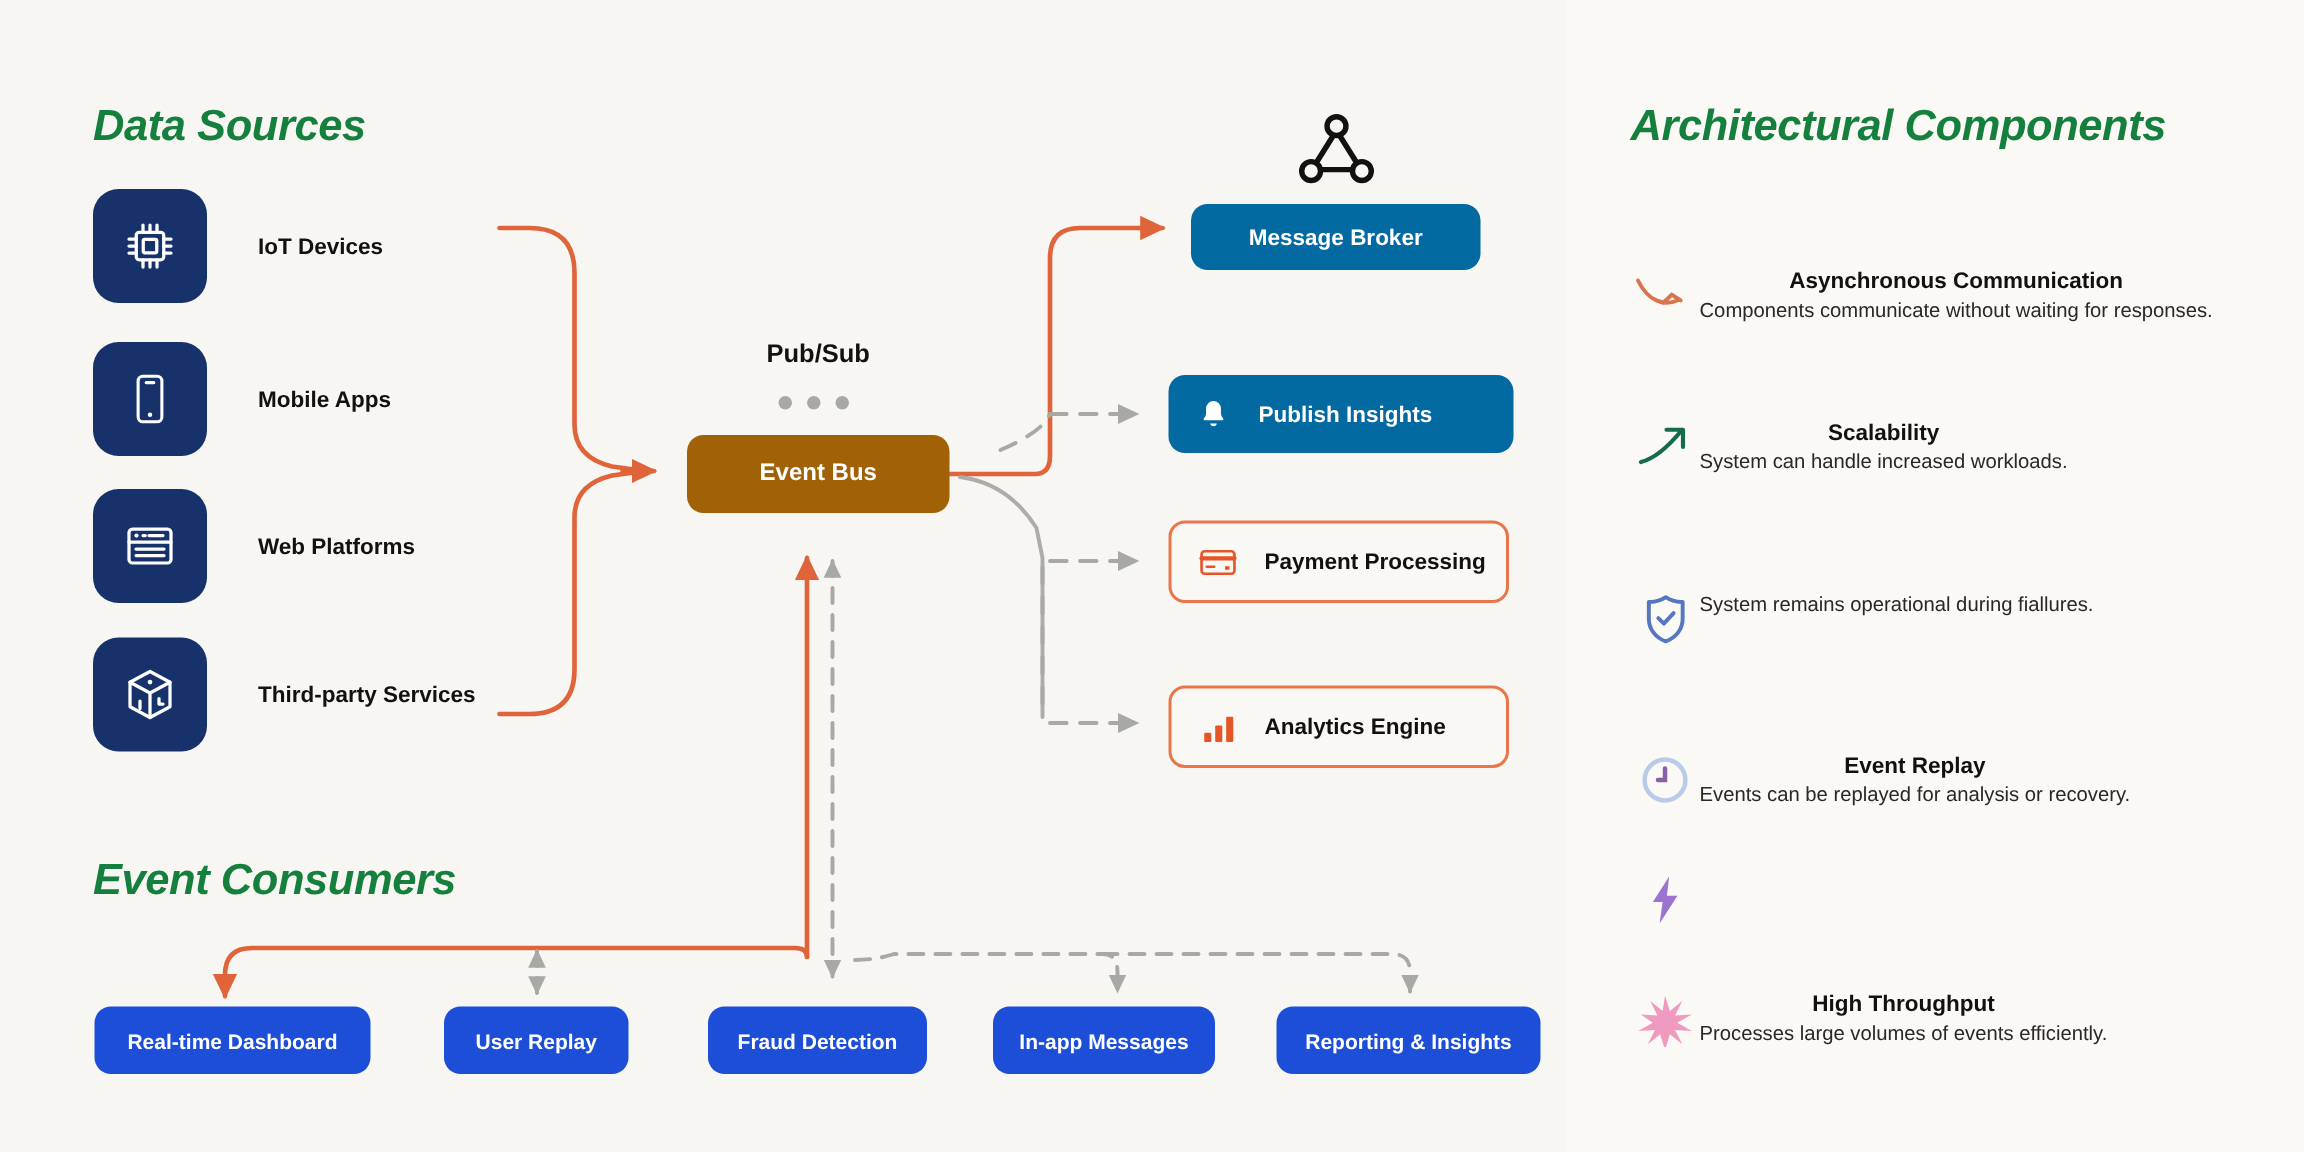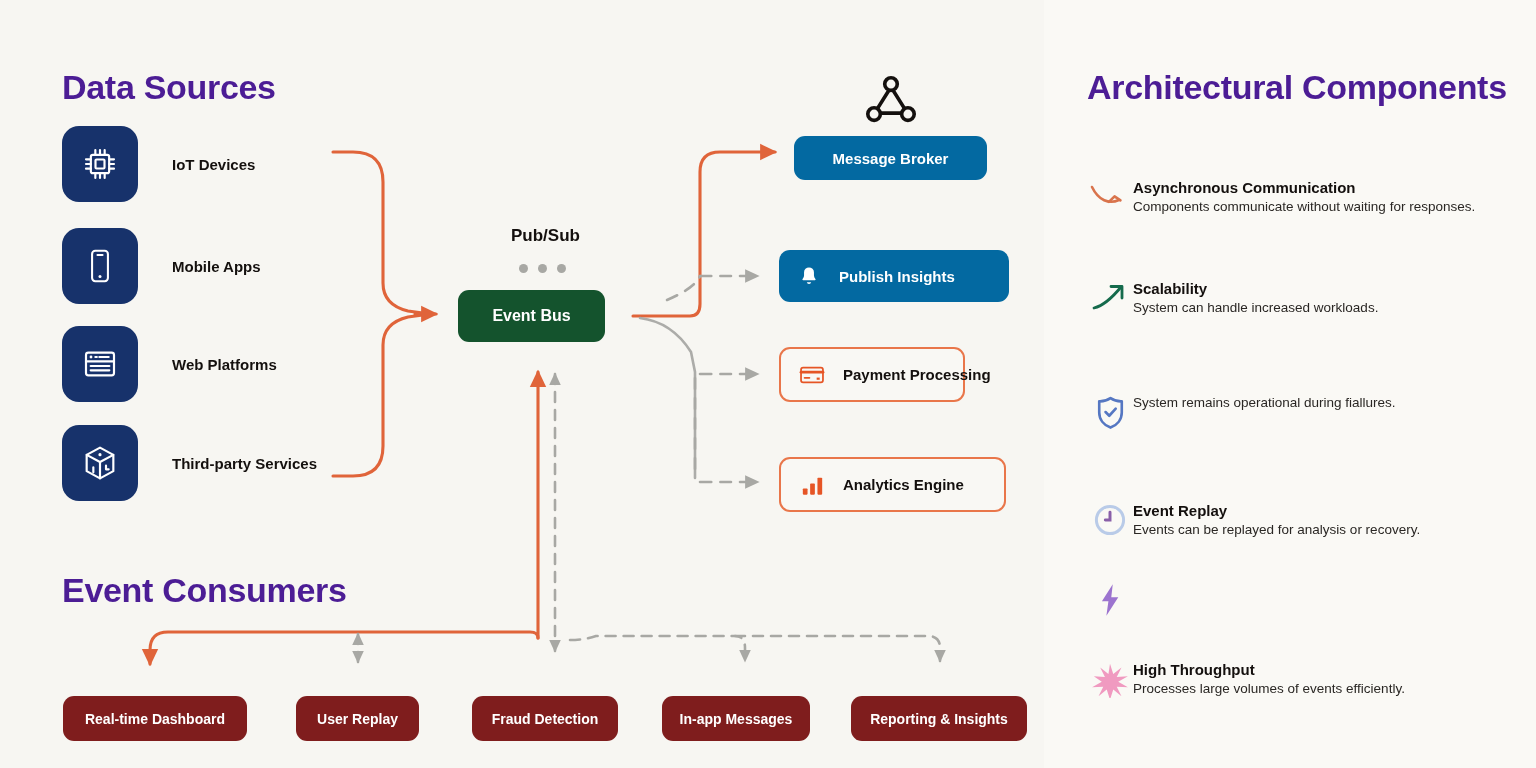--- a/index.html
+++ b/index.html
@@ -24,25 +24,26 @@
   }
   
   #wires {
     position: absolute; left: 0; top: 0;
     width: 1536px; height: 768px;
     pointer-events: none;
   }
   
   .section-title {
     position: absolute;
-    font-size: 34px;
+    font-size: 29px;
     font-weight: bold;
-    color: #4c1d95;
+    color: #15803d;
     letter-spacing: -0.3px;
     white-space: nowrap;
+    font-style: italic;
   }
   #title-data-sources { left: 62px; top: 68px; }
   #title-event-consumers { left: 62px; top: 571px; }
   #title-arch-components { left: 1087px; top: 68px; }
 
   
   .src-row {
     position: absolute;
     left: 62px;
     width: 320px; height: 76px;
@@ -71,22 +72,22 @@
   #pubsub-dots {
     position: absolute; left: 519px; top: 264px;
     display: flex; gap: 10px; align-items: center;
   }
   #pubsub-dots i {
     display: block; width: 9px; height: 9px;
     border-radius: 50%; background: #a8a8a4;
   }
   #event-bus {
     position: absolute; left: 458px; top: 290px;
-    width: 147px; height: 52px;
-    background: #14532d; border-radius: 11px;
+    width: 175px; height: 52px;
+    background: #a16207; border-radius: 11px;
     display: flex; align-items: center; justify-content: center;
     color: #fff; font-size: 16px; font-weight: bold;
   }
 
   
   .svc {
     position: absolute;
     display: flex; align-items: center;
     border-radius: 11px;
     box-sizing: border-box;
@@ -108,46 +109,46 @@
     flex: 0 0 auto;
     display: flex; align-items: center; justify-content: center;
   }
 
   #svc-broker { left: 794px; top: 136px; width: 193px; height: 44px;
                 justify-content: center; }
   #broker-graph-icon { position: absolute; left: 862px; top: 72px; }
 
   #svc-publish { left: 779px; top: 250px; width: 230px; height: 52px; }
   #svc-publish .svc-ico { width: 60px; }
-  #svc-payment { left: 779px; top: 347px; width: 186px; height: 55px; }
+  #svc-payment { left: 779px; top: 347px; width: 227px; height: 55px; }
   #svc-payment .svc-ico { width: 62px; }
   #svc-analytics { left: 779px; top: 457px; width: 227px; height: 55px; }
   #svc-analytics .svc-ico { width: 62px; }
 
   
   .consumer {
-    position: absolute; top: 696px; height: 45px;
-    background: #7f1d1d; border-radius: 11px;
+    position: absolute; top: 671px; height: 45px;
+    background: #1d4ed8; border-radius: 11px;
     display: flex; align-items: center; justify-content: center;
     color: #ffffff; font-size: 14px; font-weight: bold;
     white-space: nowrap; box-sizing: border-box;
   }
 
   
   .legend-item {
     position: absolute; left: 1087px;
     width: 430px;
     display: flex; align-items: flex-start;
   }
   .legend-ico {
     flex: 0 0 auto; width: 46px;
     display: flex; align-items: flex-start; justify-content: center;
     padding-top: 2px;
   }
-  .legend-text { padding-top: 0px; }
+  .legend-text { padding-top: 0px; text-align: center; }
   .legend-title {
     font-size: 15px; font-weight: bold; color: #14100e;
     line-height: 19px; white-space: nowrap;
   }
   .legend-desc {
     font-size: 13.5px; color: #2a2724;
     line-height: 19px; white-space: nowrap;
   }
 </style>
 </head>

